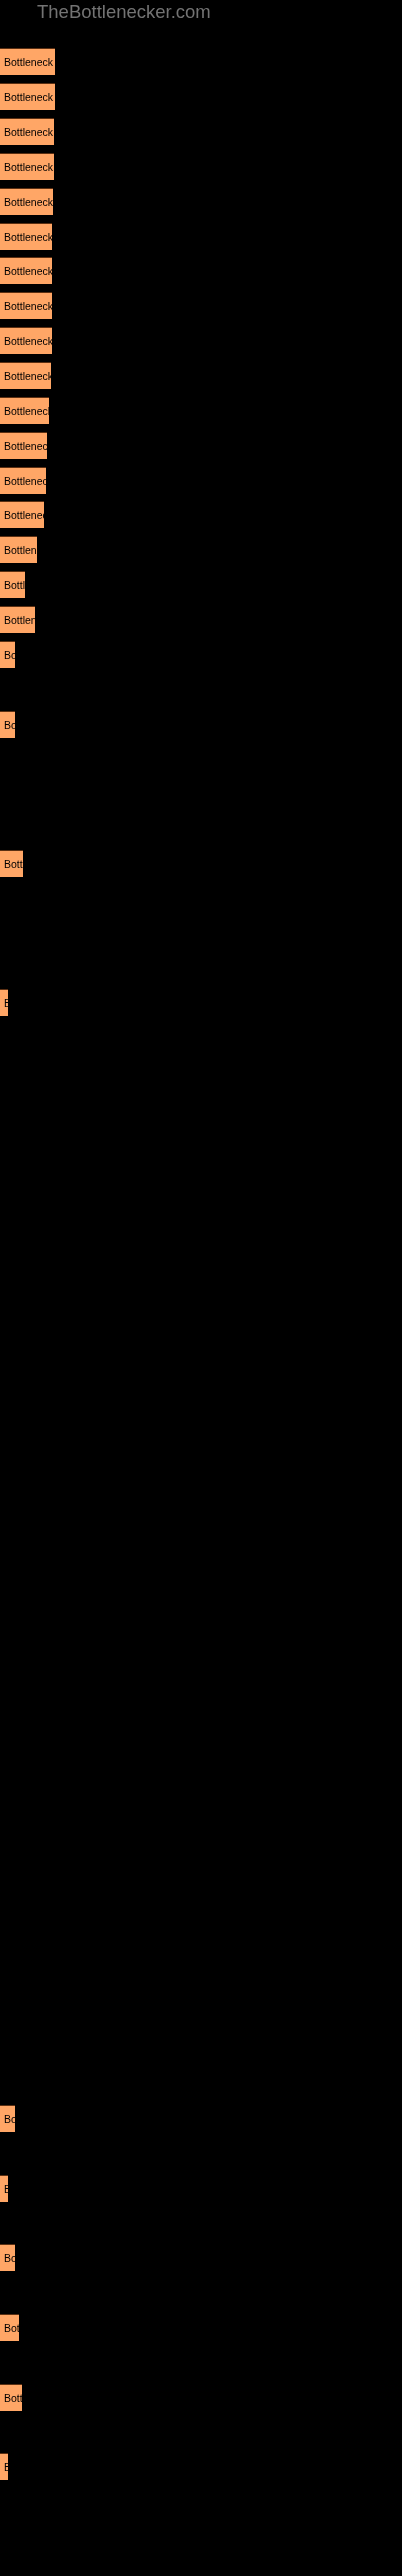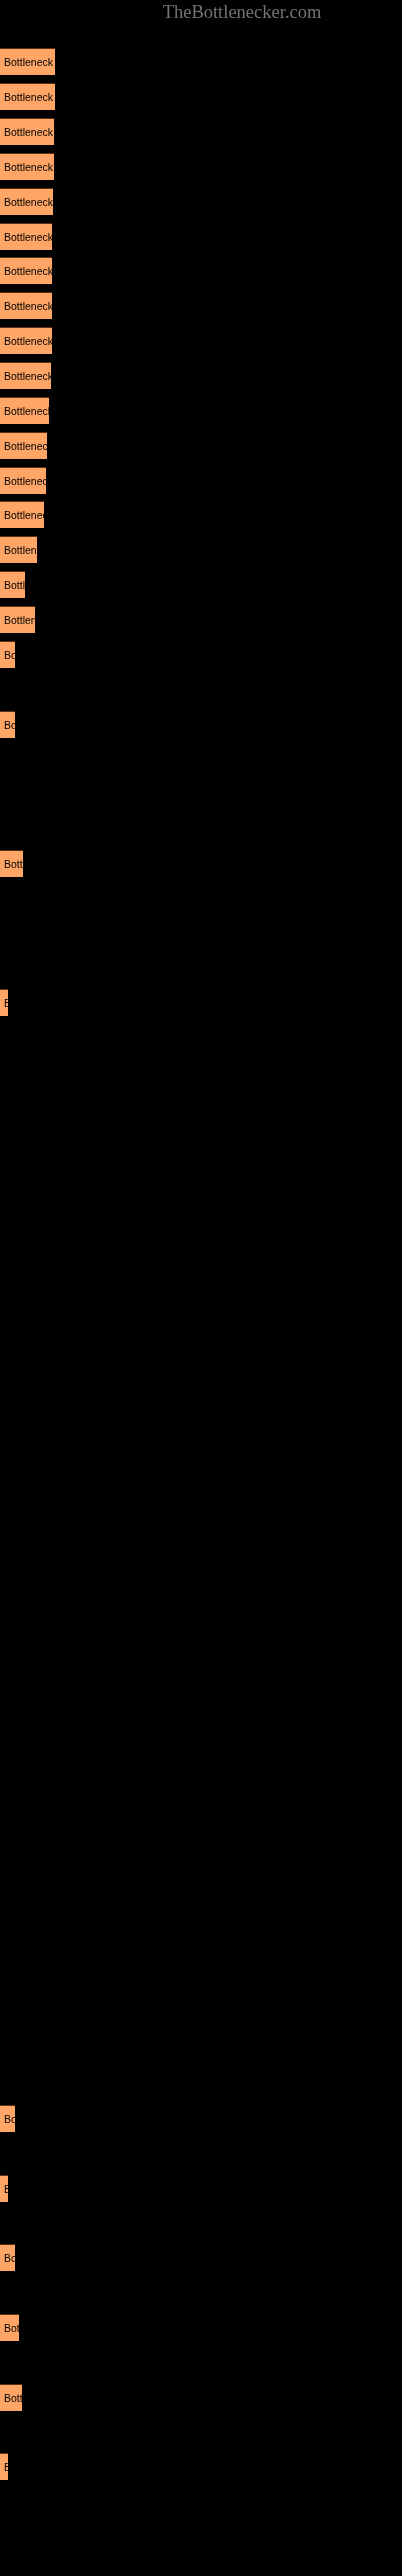--- a/index.html
+++ b/index.html
@@ -14,27 +14,27 @@
     overflow: hidden;
     font-family: "Liberation Sans", sans-serif;
     -webkit-font-smoothing: antialiased;
   }
 
   #site-title {
     position: absolute;
     left: 0;
     top: 0;
     width: 403px;
-    text-align: center;
+    text-align: left;
     color: #737373;
-    font-family: Liberation Serif, serif;
+    font-family: Liberation Sans, sans-serif;
     font-size: 18.5px;
     line-height: 24px;
     letter-spacing: 0px;
-    padding-left: 81px;
+    padding-left: 37px;
     box-sizing: border-box;
     white-space: nowrap;
   }
 
   #plot {
     position: absolute;
     left: 0;
     top: 0;
     width: 403px;
     height: 2576px;

